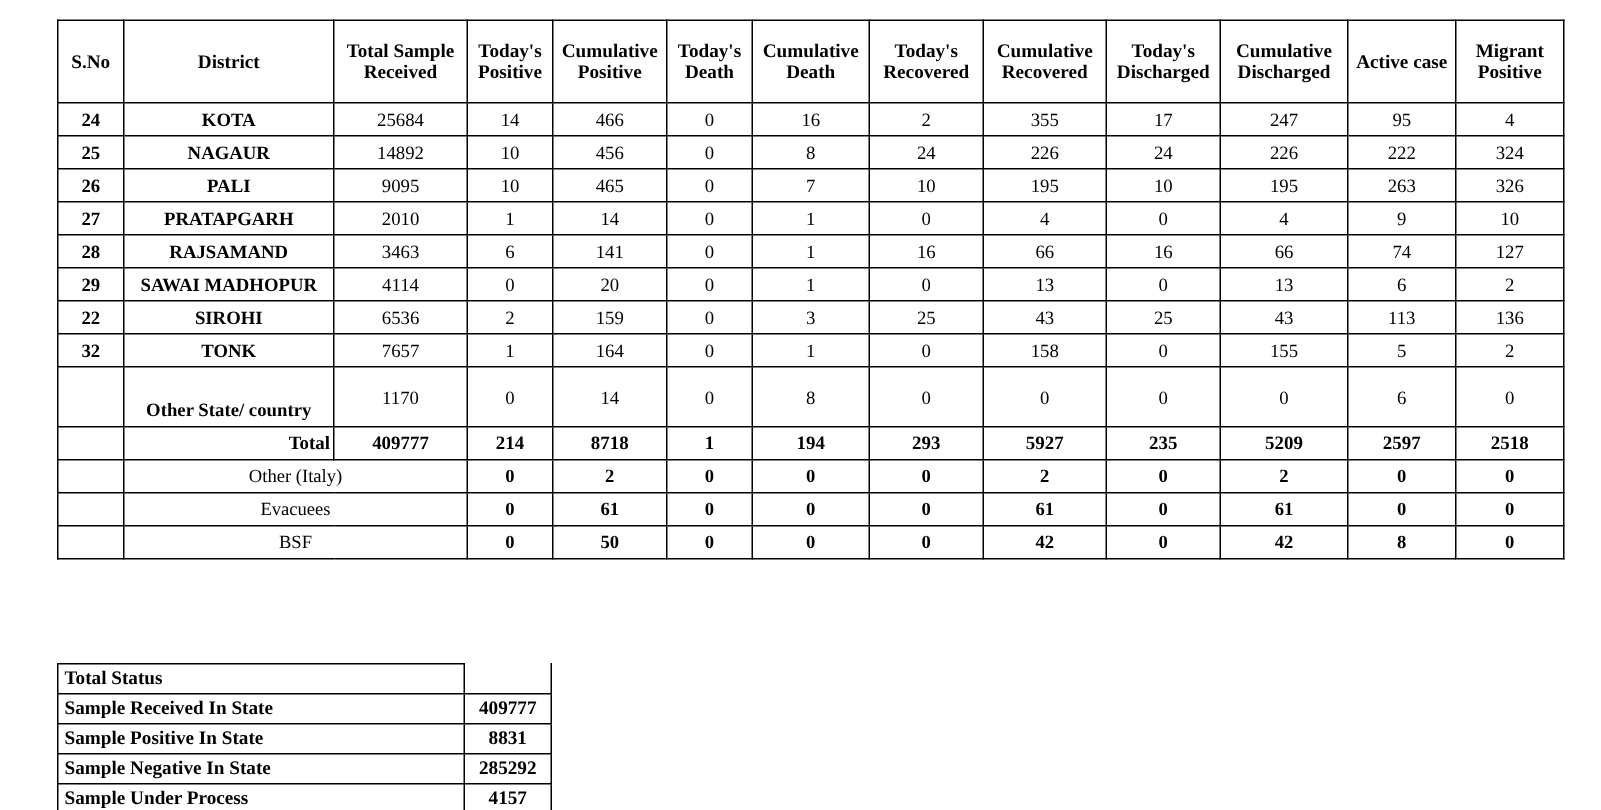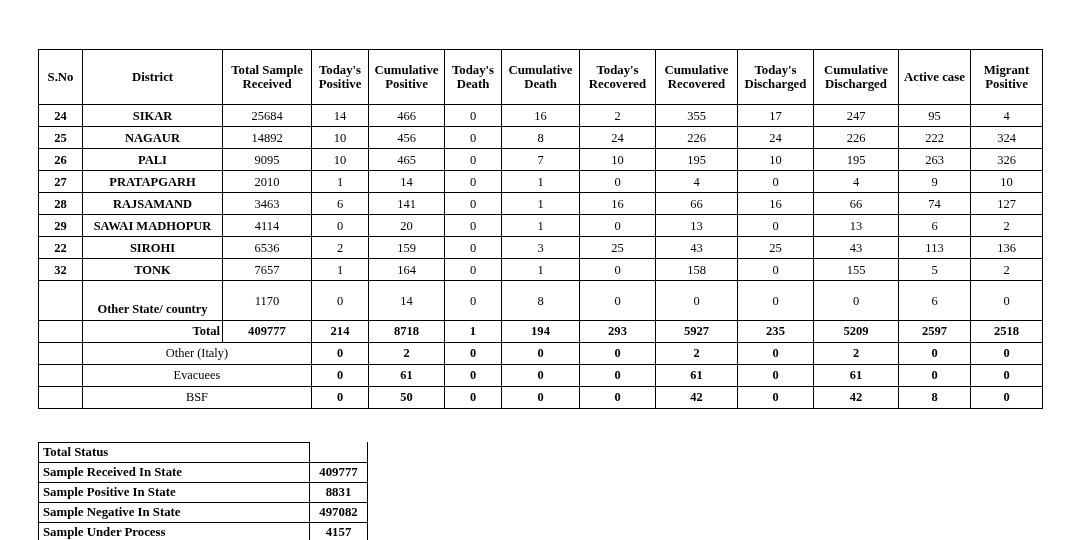--- a/index.html
+++ b/index.html
@@ -15,21 +15,20 @@
     position: relative;
     overflow: hidden;
   }
 
   
   #main-table-wrap {
     position: absolute;
     left: 38px;
     top: 13px;
     width: 1004px;
-    margin-top: 36px;
   }
   table.grid {
     border-collapse: collapse;
     table-layout: fixed;
     width: 100%;
     background: #fff;
   }
   table.grid td, table.grid th {
     border: 1px solid #000;
     padding: 0 2px;
@@ -169,21 +168,21 @@
         <th>Cumulative Recovered</th>
         <th>Today's Discharged</th>
         <th>Cumulative Discharged</th>
         <th>Active  case</th>
         <th>Migrant Positive</th>
       </tr>
     </thead>
     <tbody id="tbody-main">
         <tr>
           <td class="sno">24</td>
-          <td class="district-name">SIKAR</td>
+          <td class="district-name">KOTA</td>
           <td class="num">25684</td>
           <td class="num">14</td>
           <td class="num">466</td>
           <td class="num">0</td>
           <td class="num">16</td>
           <td class="num">2</td>
           <td class="num">355</td>
           <td class="num">17</td>
           <td class="num">247</td>
           <td class="num">95</td>
@@ -386,21 +385,21 @@
         <tr>
           <td class="s-label">Sample Received In State</td>
           <td class="s-value">409777</td>
         </tr>
         <tr>
           <td class="s-label">Sample Positive In State</td>
           <td class="s-value">8831</td>
         </tr>
         <tr>
           <td class="s-label">Sample Negative In State</td>
-          <td class="s-value">497082</td>
+          <td class="s-value">285292</td>
         </tr>
         <tr>
           <td class="s-label">Sample Under Process</td>
           <td class="s-value">4157</td>
         </tr>
         <tr>
           <td class="s-label">Active Cases In State</td>
           <td class="s-value">2605</td>
         </tr>
       </tbody>

